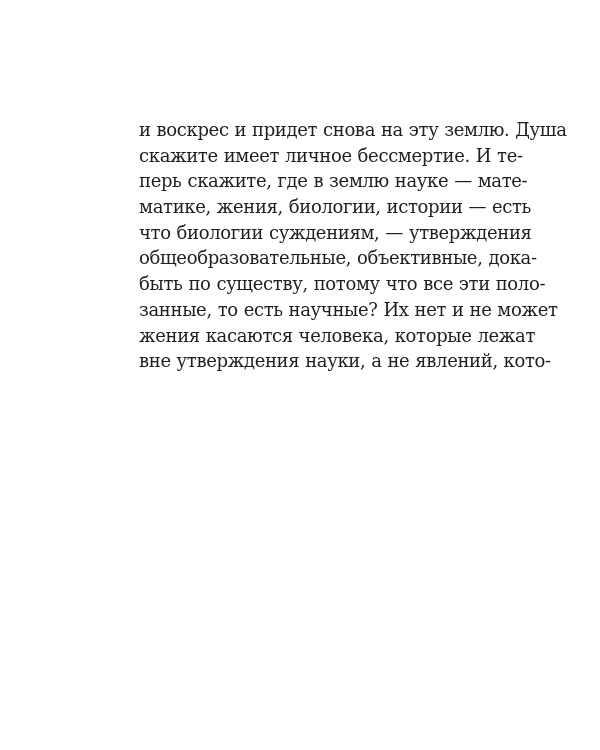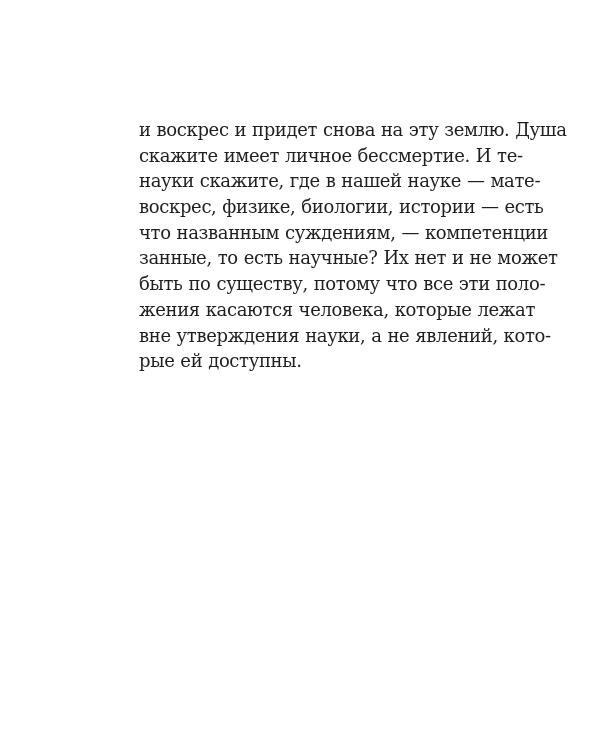--- a/index.html
+++ b/index.html
@@ -39,22 +39,22 @@
     -moz-text-align-last: left;
   }
 </style>
 </head>
 <body>
 
 <div class="book-page">
   <div class="text-block">
     <div class="text-line">и воскрес и придет снова на эту землю. Душа</div>
     <div class="text-line">скажите имеет личное бессмертие. И те-</div>
-    <div class="text-line">науки скажите, где в нашей науке — мате-</div>
-    <div class="text-line">воскрес, физике, биологии, истории — есть</div>
-    <div class="text-line">что названным суждениям, — компетенции</div>
+    <div class="text-line">перь скажите, где в землю науке — мате-</div>
+    <div class="text-line">матике, жения, биологии, истории — есть</div>
+    <div class="text-line">что биологии суждениям, — утверждения</div>
+    <div class="text-line">общеобразовательные, объективные, дока-</div>
+    <div class="text-line">быть по существу, потому что все эти поло-</div>
     <div class="text-line">занные, то есть научные? Их нет и не может</div>
-    <div class="text-line">быть по существу, потому что все эти поло-</div>
     <div class="text-line">жения касаются человека, которые лежат</div>
     <div class="text-line">вне утверждения науки, а не явлений, кото-</div>
-    <div class="text-line last">рые ей доступны.</div>
   </div>
 </div>
 
 </body></html>

